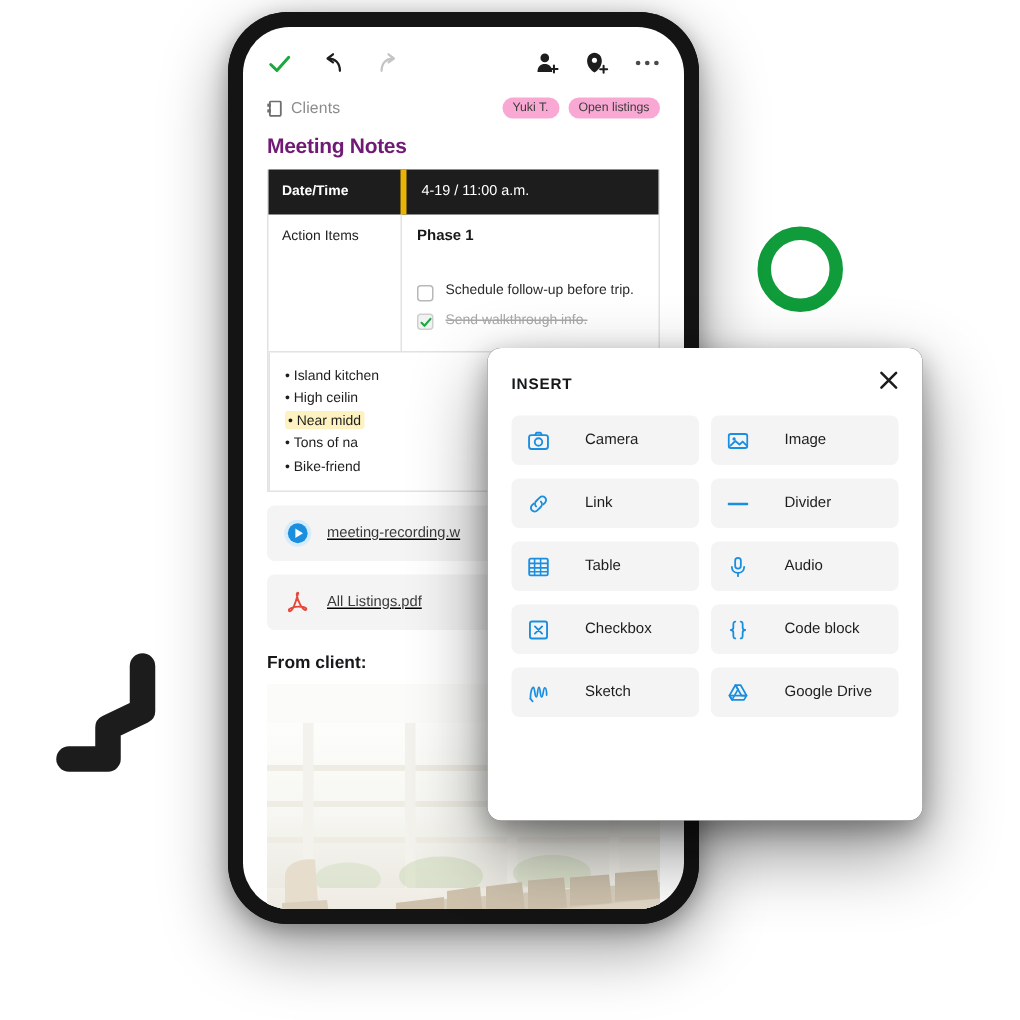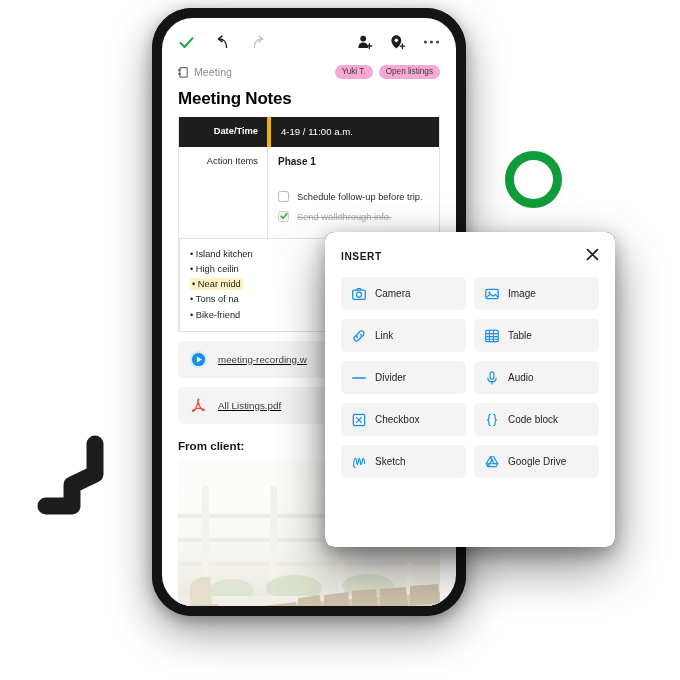--- a/index.html
+++ b/index.html
@@ -47,43 +47,43 @@
     height:20px;box-sizing:border-box;
   }
   .bc-label{font-size:10.5px;color:#8c8c8c;letter-spacing:.1px;}
   .chips{display:flex;align-items:center;gap:6px;margin-left:auto;}
   .chip{
     background:#f9a8d4;border-radius:9px;padding:2.5px 7px;
     font-size:8.2px;color:#3b3b3b;white-space:nowrap;line-height:1.1;
   }
 
   .doc-title{
-    font-size:17px;font-weight:bold;color:#000000;letter-spacing:-.2px;
+    font-size:14px;font-weight:bold;color:#701a75;letter-spacing:-.2px;
     padding:9px 16px 8px 16px;
   }
 
   
   .tbl{margin:0 16px;border:1px solid #e2e2e2;border-top:none;box-sizing:border-box;}
   .tr{display:flex;}
   .tr-head{background:#1d1d1d;color:#ffffff;}
   .td-k{
     width:88px;min-width:88px;padding:8px 9px;font-size:9.3px;
-    color:#1d1d1d;box-sizing:border-box;line-height:1.45;text-align:right;
+    color:#1d1d1d;box-sizing:border-box;line-height:1.45;
   }
   .tr-head .td-k{color:#ffffff;font-weight:bold;font-size:9.3px;}
   .td-v{
     flex:1;padding:8px 10px;font-size:9.6px;color:#1d1d1d;
     box-sizing:border-box;border-left:1px solid #e2e2e2;line-height:1.45;
   }
   .tr-head .td-v{border-left:4px solid #eab308;color:#ffffff;}
   .tr-body{border-top:1px solid #e2e2e2;}
   .tr-1{border-top:none;}
   .phase{font-weight:bold;font-size:10px;color:#17181a;margin-bottom:22px;}
 
-  .check-row{display:flex;align-items:flex-start;gap:8px;margin-bottom:6px;}
+  .check-row{display:flex;align-items:flex-end;gap:8px;margin-bottom:6px;}
   .cbox{
     width:11px;height:11px;min-width:11px;border:1.4px solid #b8b8b8;
     border-radius:2.5px;box-sizing:border-box;background:#fff;
     display:flex;align-items:center;justify-content:center;
   }
   .cbox.done{background:#f2f2f2;border-color:#cfcfcf;}
   .check-txt{font-size:9.3px;color:#2b2b2b;}
   .check-txt.done{color:#a9a9a9;text-decoration:line-through;}
 
   .blist{margin:0;padding:0;list-style:none;}
@@ -120,21 +120,21 @@
     padding:14px 16px 16px 16px;
   }
   .panel-head{display:flex;align-items:center;height:20px;margin-bottom:11px;}
   .panel-title{
     font-size:10.2px;font-weight:bold;color:#17181a;letter-spacing:.55px;
   }
   .panel-close{margin-left:auto;cursor:pointer;}
   .grid{display:grid;grid-template-columns:1fr 1fr;gap:9px 8px;}
   .opt{
     background:#f4f4f4;border-radius:5px;height:33px;
-    display:flex;align-items:center;gap:9px;padding:0 11px;
+    display:flex;align-items:center;gap:24px;padding:0 11px;
     box-sizing:border-box;cursor:pointer;
   }
   .opt-label{font-size:10px;color:#1d1d1d;white-space:nowrap;}
   .opt-ico{width:14px;height:14px;display:flex;align-items:center;justify-content:center;}
 </style>
 </head>
 <body>
 
 <div class="stage">
 
@@ -181,21 +181,21 @@
           </svg>
         </div>
       </div>
 
       <div class="breadcrumb">
         <svg width="10" height="11" viewBox="0 0 10 11">
           <rect x="1.9" y="0.6" width="7.3" height="9.6" rx="0.7" fill="none" stroke="#6e6e6e" stroke-width="1.2"></rect>
           <rect x="0.2" y="2.1" width="2.4" height="2.1" fill="#6e6e6e"></rect>
           <rect x="0.2" y="5.9" width="2.4" height="2.1" fill="#6e6e6e"></rect>
         </svg>
-        <span class="bc-label">Meeting</span>
+        <span class="bc-label">Clients</span>
         <div class="chips">
           <span class="chip">Yuki T.</span>
           <span class="chip">Open listings</span>
         </div>
       </div>
 
       <div class="doc-title">Meeting Notes</div>
 
       <div class="tbl">
         <div class="tr tr-head">
@@ -376,35 +376,35 @@
             <path d="M8.6 5.4 C9.6 6.4 9.5 8 8.5 9 L6.2 11.3 C5.2 12.3 3.6 12.3 2.7 11.3
                      C1.7 10.4 1.7 8.8 2.7 7.8 L3.8 6.7" fill="none" stroke="#1a8fe0" stroke-width="1.25" stroke-linecap="round"></path>
           </svg>
         </span>
         <span class="opt-label">Link</span>
       </div>
 
       <div class="opt">
         <span class="opt-ico">
           <svg width="14" height="14" viewBox="0 0 14 14">
+            <line x1="0.8" y1="7" x2="13.2" y2="7" stroke="#1a8fe0" stroke-width="1.6" stroke-linecap="round"></line>
+          </svg>
+        </span>
+        <span class="opt-label">Divider</span>
+      </div>
+
+      <div class="opt">
+        <span class="opt-ico">
+          <svg width="14" height="14" viewBox="0 0 14 14">
             <rect x="0.8" y="1.4" width="12.4" height="11.2" rx="1" fill="none" stroke="#1a8fe0" stroke-width="1.25"></rect>
             <path d="M0.8 4.6 H13.2 M0.8 7.6 H13.2 M0.8 10.2 H13.2
                      M4.4 1.4 V12.6 M8.4 1.4 V12.6" stroke="#1a8fe0" stroke-width="1.05"></path>
           </svg>
         </span>
         <span class="opt-label">Table</span>
-      </div>
-
-      <div class="opt">
-        <span class="opt-ico">
-          <svg width="14" height="14" viewBox="0 0 14 14">
-            <line x1="0.8" y1="7" x2="13.2" y2="7" stroke="#1a8fe0" stroke-width="1.6" stroke-linecap="round"></line>
-          </svg>
-        </span>
-        <span class="opt-label">Divider</span>
       </div>
 
       <div class="opt">
         <span class="opt-ico">
           <svg width="14" height="14" viewBox="0 0 14 14">
             <rect x="5.1" y="0.9" width="3.8" height="7.2" rx="1.9" fill="none" stroke="#1a8fe0" stroke-width="1.2"></rect>
             <path d="M2.9 7 C2.9 9.4 4.7 10.9 7 10.9 C9.3 10.9 11.1 9.4 11.1 7" fill="none" stroke="#1a8fe0" stroke-width="1.2" stroke-linecap="round"></path>
             <line x1="7" y1="10.9" x2="7" y2="13.1" stroke="#1a8fe0" stroke-width="1.2" stroke-linecap="round"></line>
           </svg>
         </span>

